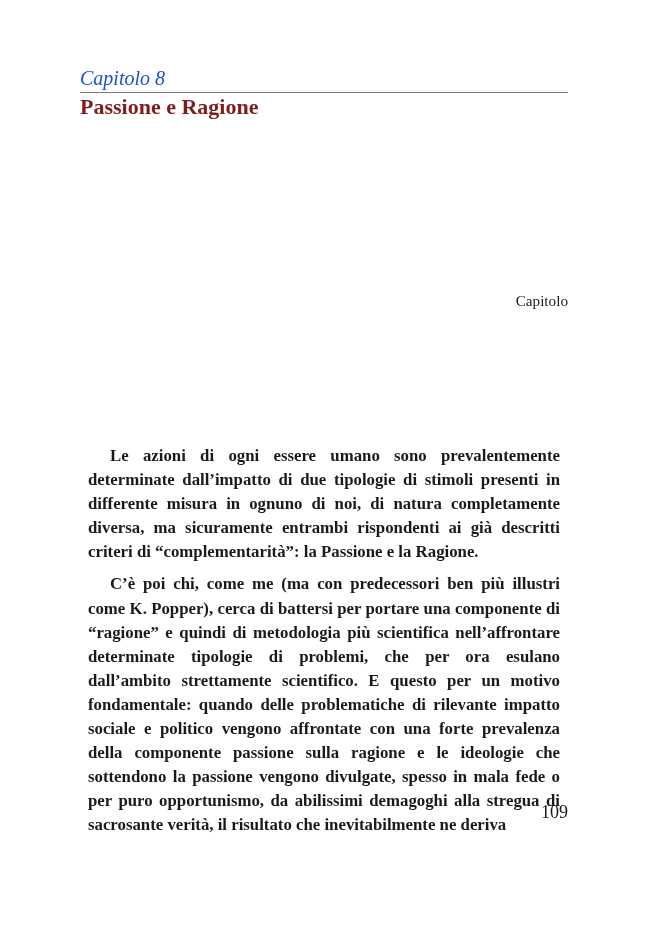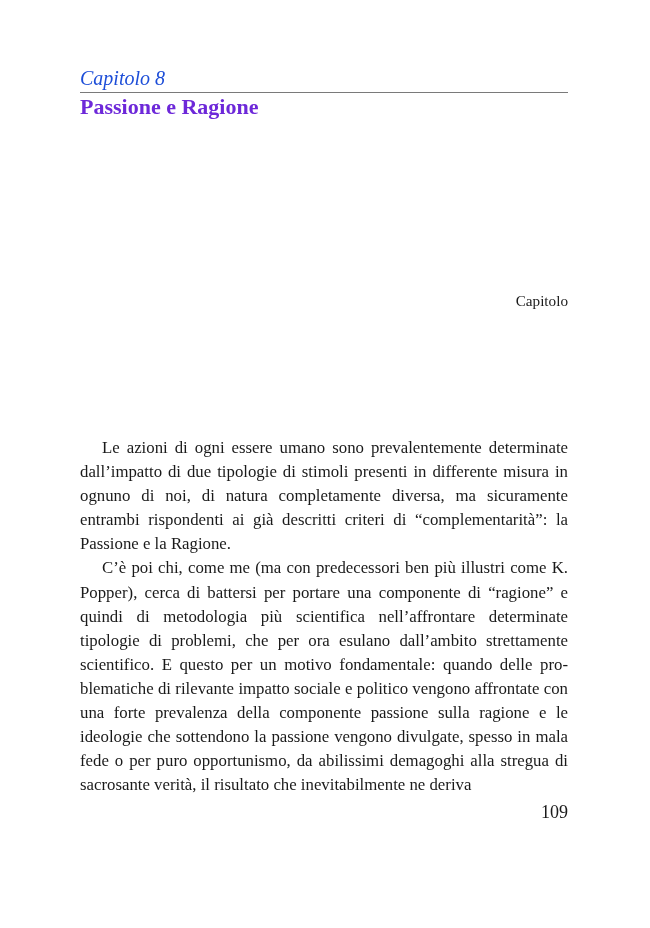--- a/index.html
+++ b/index.html
@@ -32,21 +32,21 @@
       height: 0;
       border-top: 1px solid #7a7a7a;
     }
     .chapter-title {
       position: absolute;
       left: 80px;
       top: 93px;
       font-weight: bold;
       font-size: 22px;
       line-height: 28px;
-      color: #6d28d9;
+      color: #7f1d1d;
     }
     .epigraph {
       position: absolute;
       left: 195px;
       top: 290px;
       width: 373px;
       font-size: 15.2px;
       line-height: 22.5px;
       text-align: justify;
     }
@@ -62,22 +62,23 @@
       position: absolute;
       left: 80px;
       top: 436px;
       width: 488px;
       font-size: 16.8px;
       line-height: 24.1px;
       text-align: justify;
       hyphens: manual;
     }
     .body-text p {
-      margin: 0;
+      margin: 8px;
       text-indent: 22px;
+      font-weight: bold;
     }
     .page-number {
       position: absolute;
       right: 82px;
       top: 802px;
       font-size: 18px;
       line-height: 20px;
     }
   </style>
 </head>

